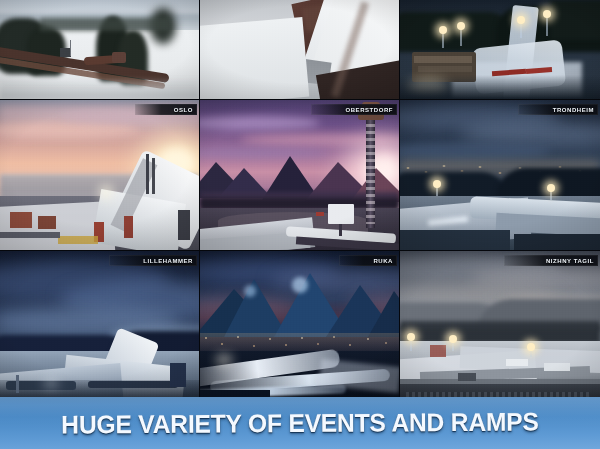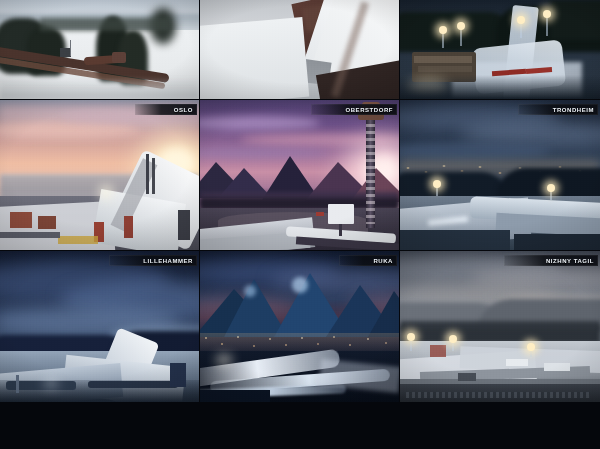--- a/index.html
+++ b/index.html
@@ -378,14 +378,19 @@
         <div class="grain"></div>
           <div class="vig"></div>
       </div>
       <div class="caption" style="min-width:94px;">
         <span>NIZHNY TAGIL</span>
       </div>
     </div>
 
   </div>
 
+  <div class="banner">
+    <div class="banner-bg"></div>
+    <div class="banner-sheen"></div>
+    <div class="banner-text">HUGE VARIETY OF EVENTS AND RAMPS</div>
+  </div>
 
 </div>
 
 </body></html>

